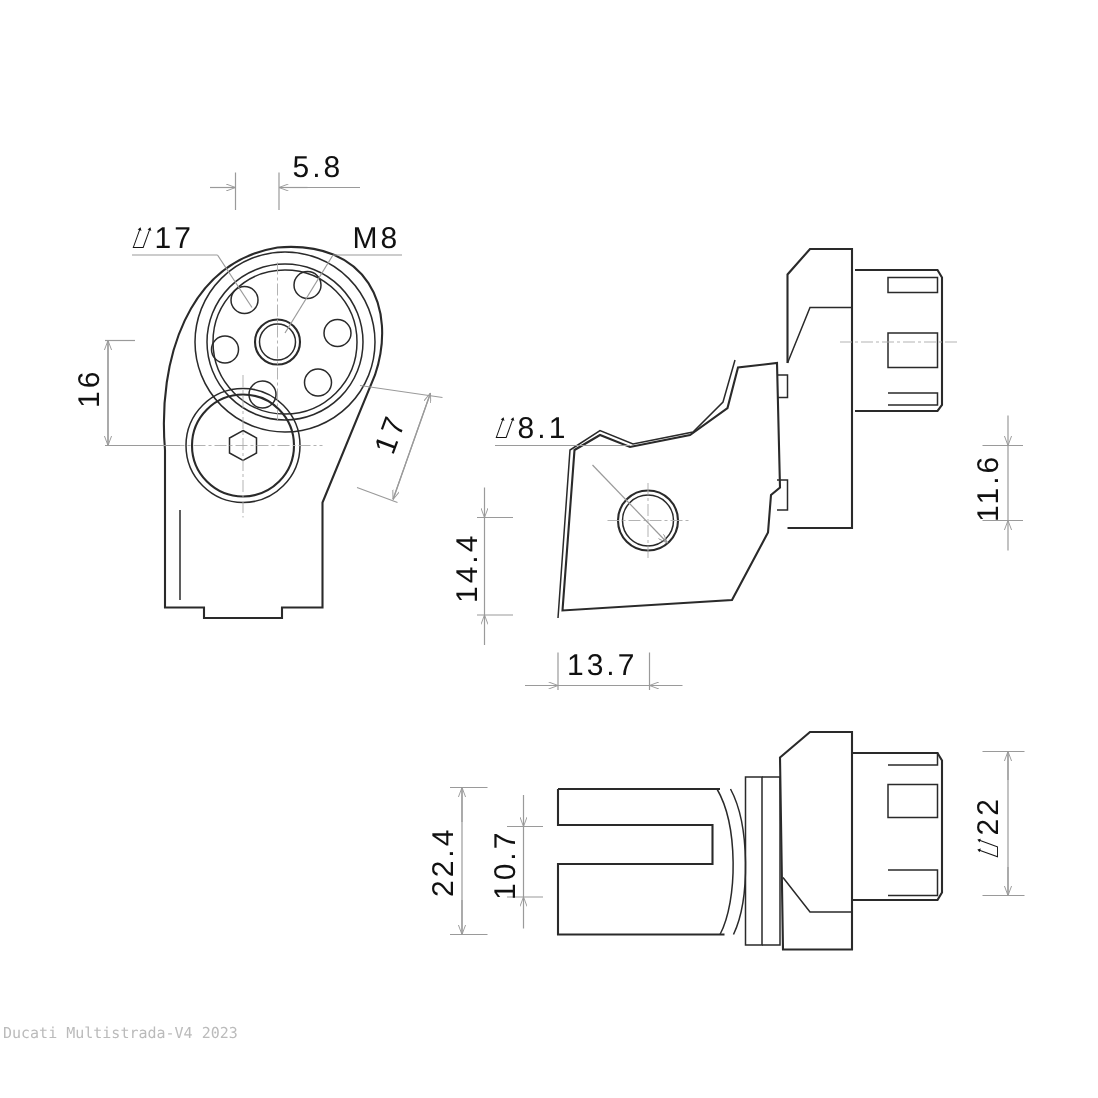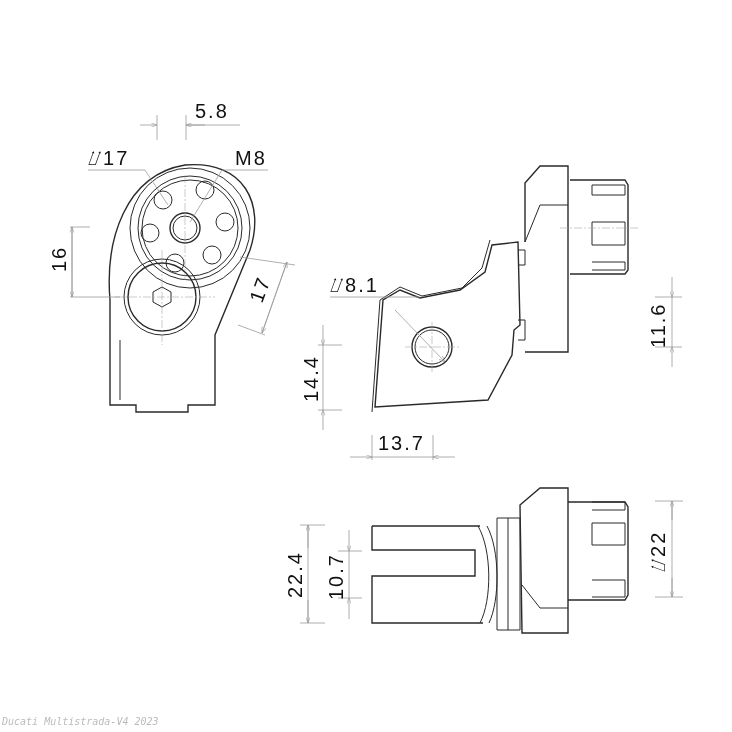--- a/index.html
+++ b/index.html
@@ -3,21 +3,21 @@
 <meta charset="utf-8">
 <style>
   html,body{margin:0;padding:0;background:#fff;}
   body{width:732px;height:732px;position:relative;overflow:hidden;font-family:"Liberation Sans",sans-serif;}
   svg{position:absolute;left:0;top:0;}
   .ol{fill:none;stroke:#2a2a2a;stroke-width:1.4;}
   .ol2{fill:none;stroke:#2a2a2a;stroke-width:1;}
   .dim{fill:none;stroke:#9a9a9a;stroke-width:0.8;}
   .ctr{fill:none;stroke:#aaa;stroke-width:0.6;stroke-dasharray:8 2 2 2;}
   .lbl{font-family:"Liberation Sans",sans-serif;font-size:20px;fill:#111;letter-spacing:2px;}
-  .caption{position:absolute;left:2px;top:716px;font-family:"DejaVu Sans Mono",monospace;font-size:10px;color:#bbb;font-style:italic;}
+  .caption{position:absolute;left:2px;top:684px;font-family:"DejaVu Sans Mono",monospace;font-size:10px;color:#bbb;}
 </style>
 </head>
 <body>
 
 <svg width="732" height="732" viewBox="0 0 732 732">
   <defs>
     <marker id="arr" markerWidth="8" markerHeight="6" refX="8" refY="3" orient="auto">
       <path d="M0,0 L8,3 L0,6" fill="none" stroke="#9a9a9a" stroke-width="0.8"></path>
     </marker>
   </defs>

